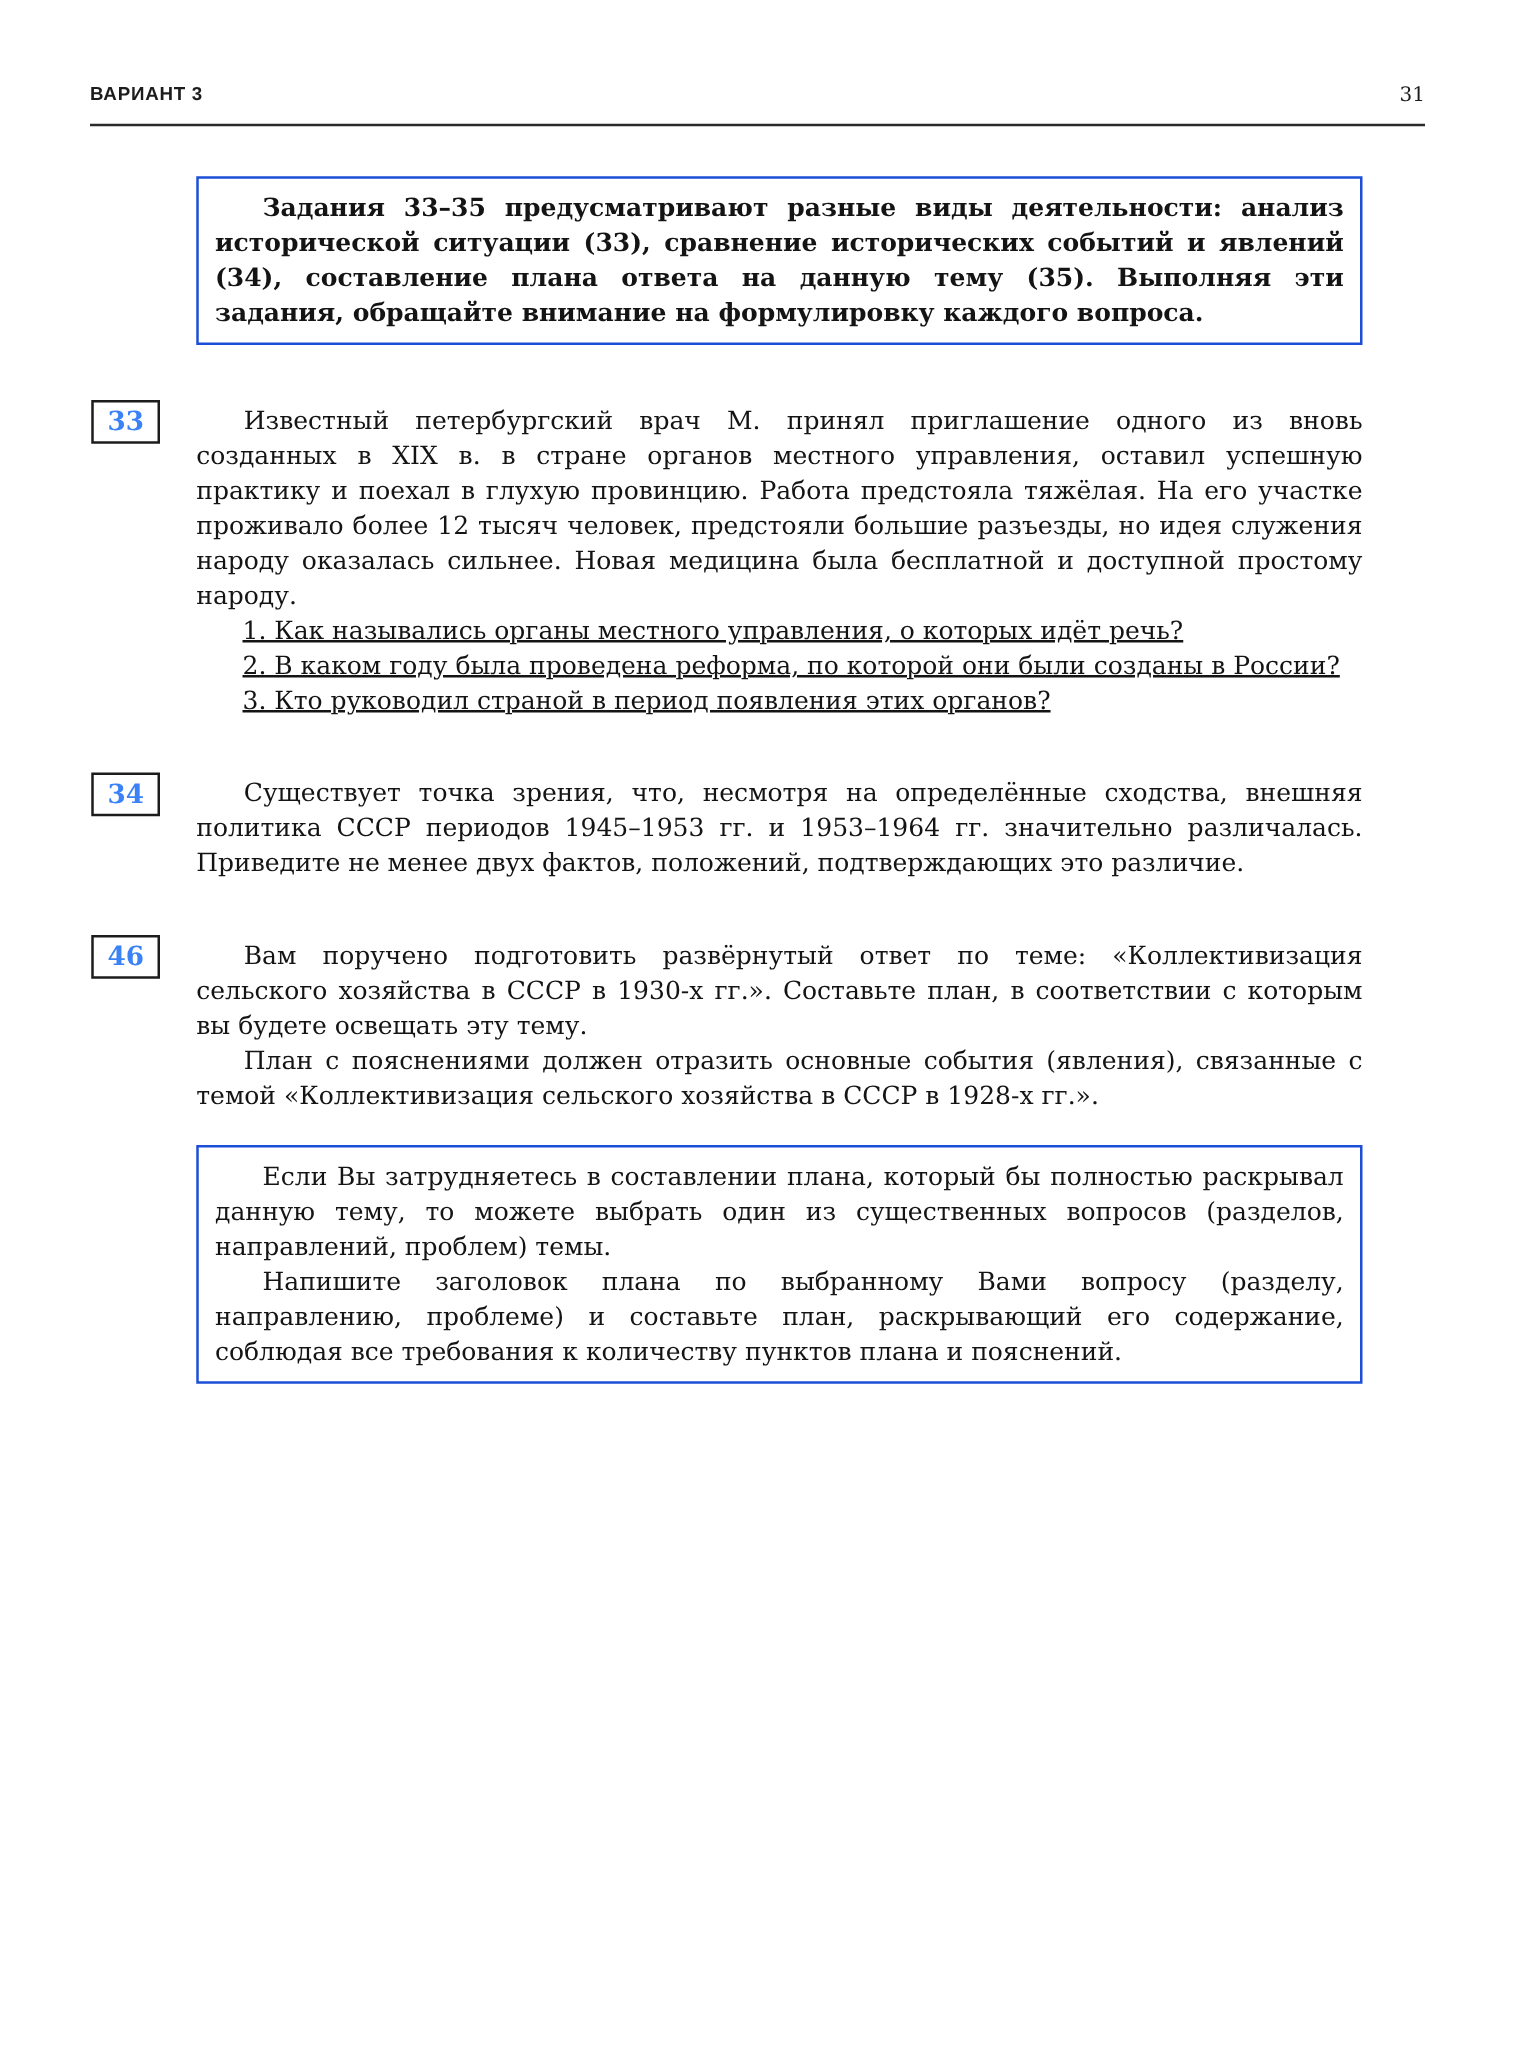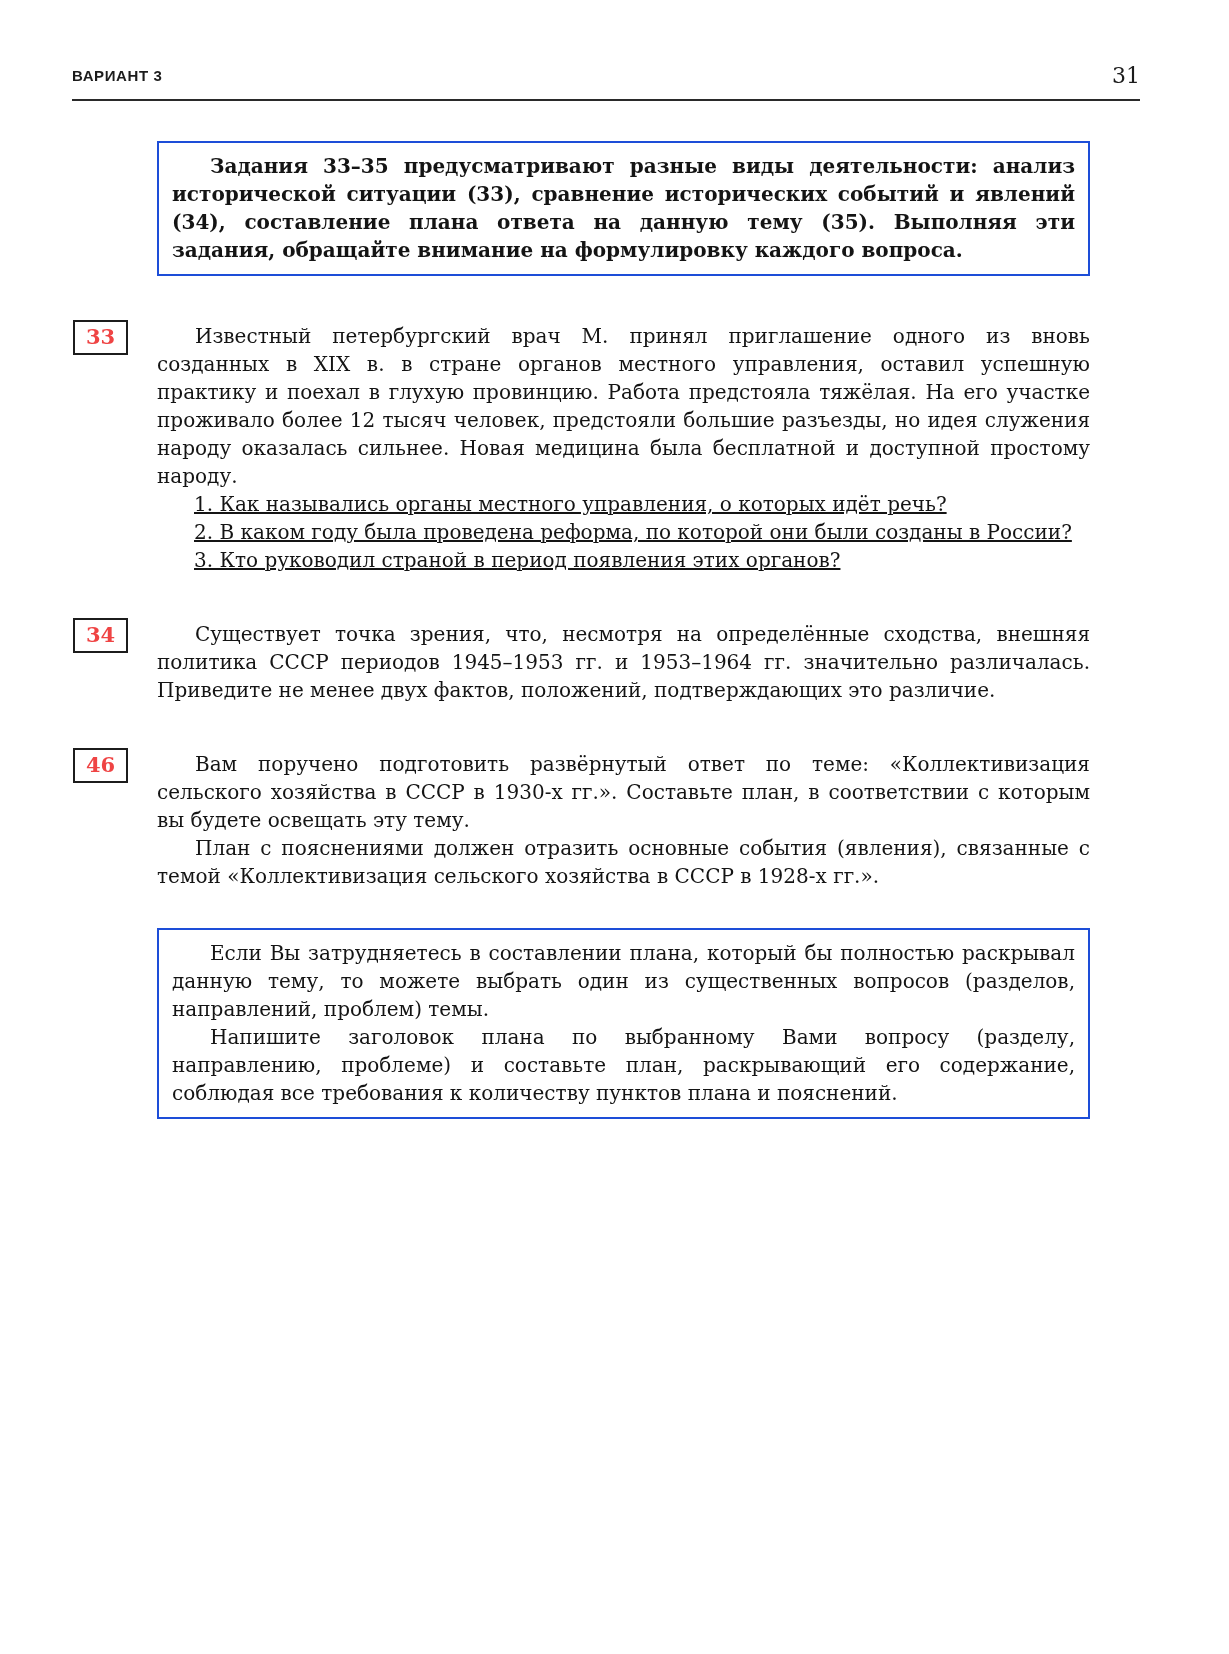--- a/index.html
+++ b/index.html
@@ -23,21 +23,21 @@
     align-items: flex-end;
   }
   .variant {
     font-family: "Liberation Sans", sans-serif;
     font-weight: bold;
     font-size: 15px;
     letter-spacing: 0.6px;
     color: #1c1c1c;
   }
   .pagenum {
-    font-size: 22px;
+    font-size: 16px;
     color: #1c1c1c;
   }
   .rule {
     margin-top: 9px;
     border-top: 2px solid #2a2a2a;
     width: 100%;
     height: 0;
   }
   .content {
     margin-left: 85px;
@@ -59,30 +59,30 @@
   }
   .task-number {
     position: absolute;
     left: -84px;
     top: -2px;
     border: 2px solid #1c1c1c;
     padding: 0 11px 1px 11px;
     font-weight: bold;
     font-size: 21px;
     line-height: 30px;
-    color: #ef4444;
+    color: #3b82f6;
     background: #fff;
   }
   .list { margin-top: 0; text-decoration: underline; }
   .list-item {
     text-align: justify;
     padding-left: 70px;
     text-indent: -33px;
   }
-  .hint-box { margin-top: 38px; }
+  .hint-box { margin-top: 26px; }
 </style>
 </head>
 <body>
 
 <div class="page">
 
   <header class="page-header">
     <span class="variant">ВАРИАНТ 3</span>
     <span class="pagenum">31</span>
   </header>

